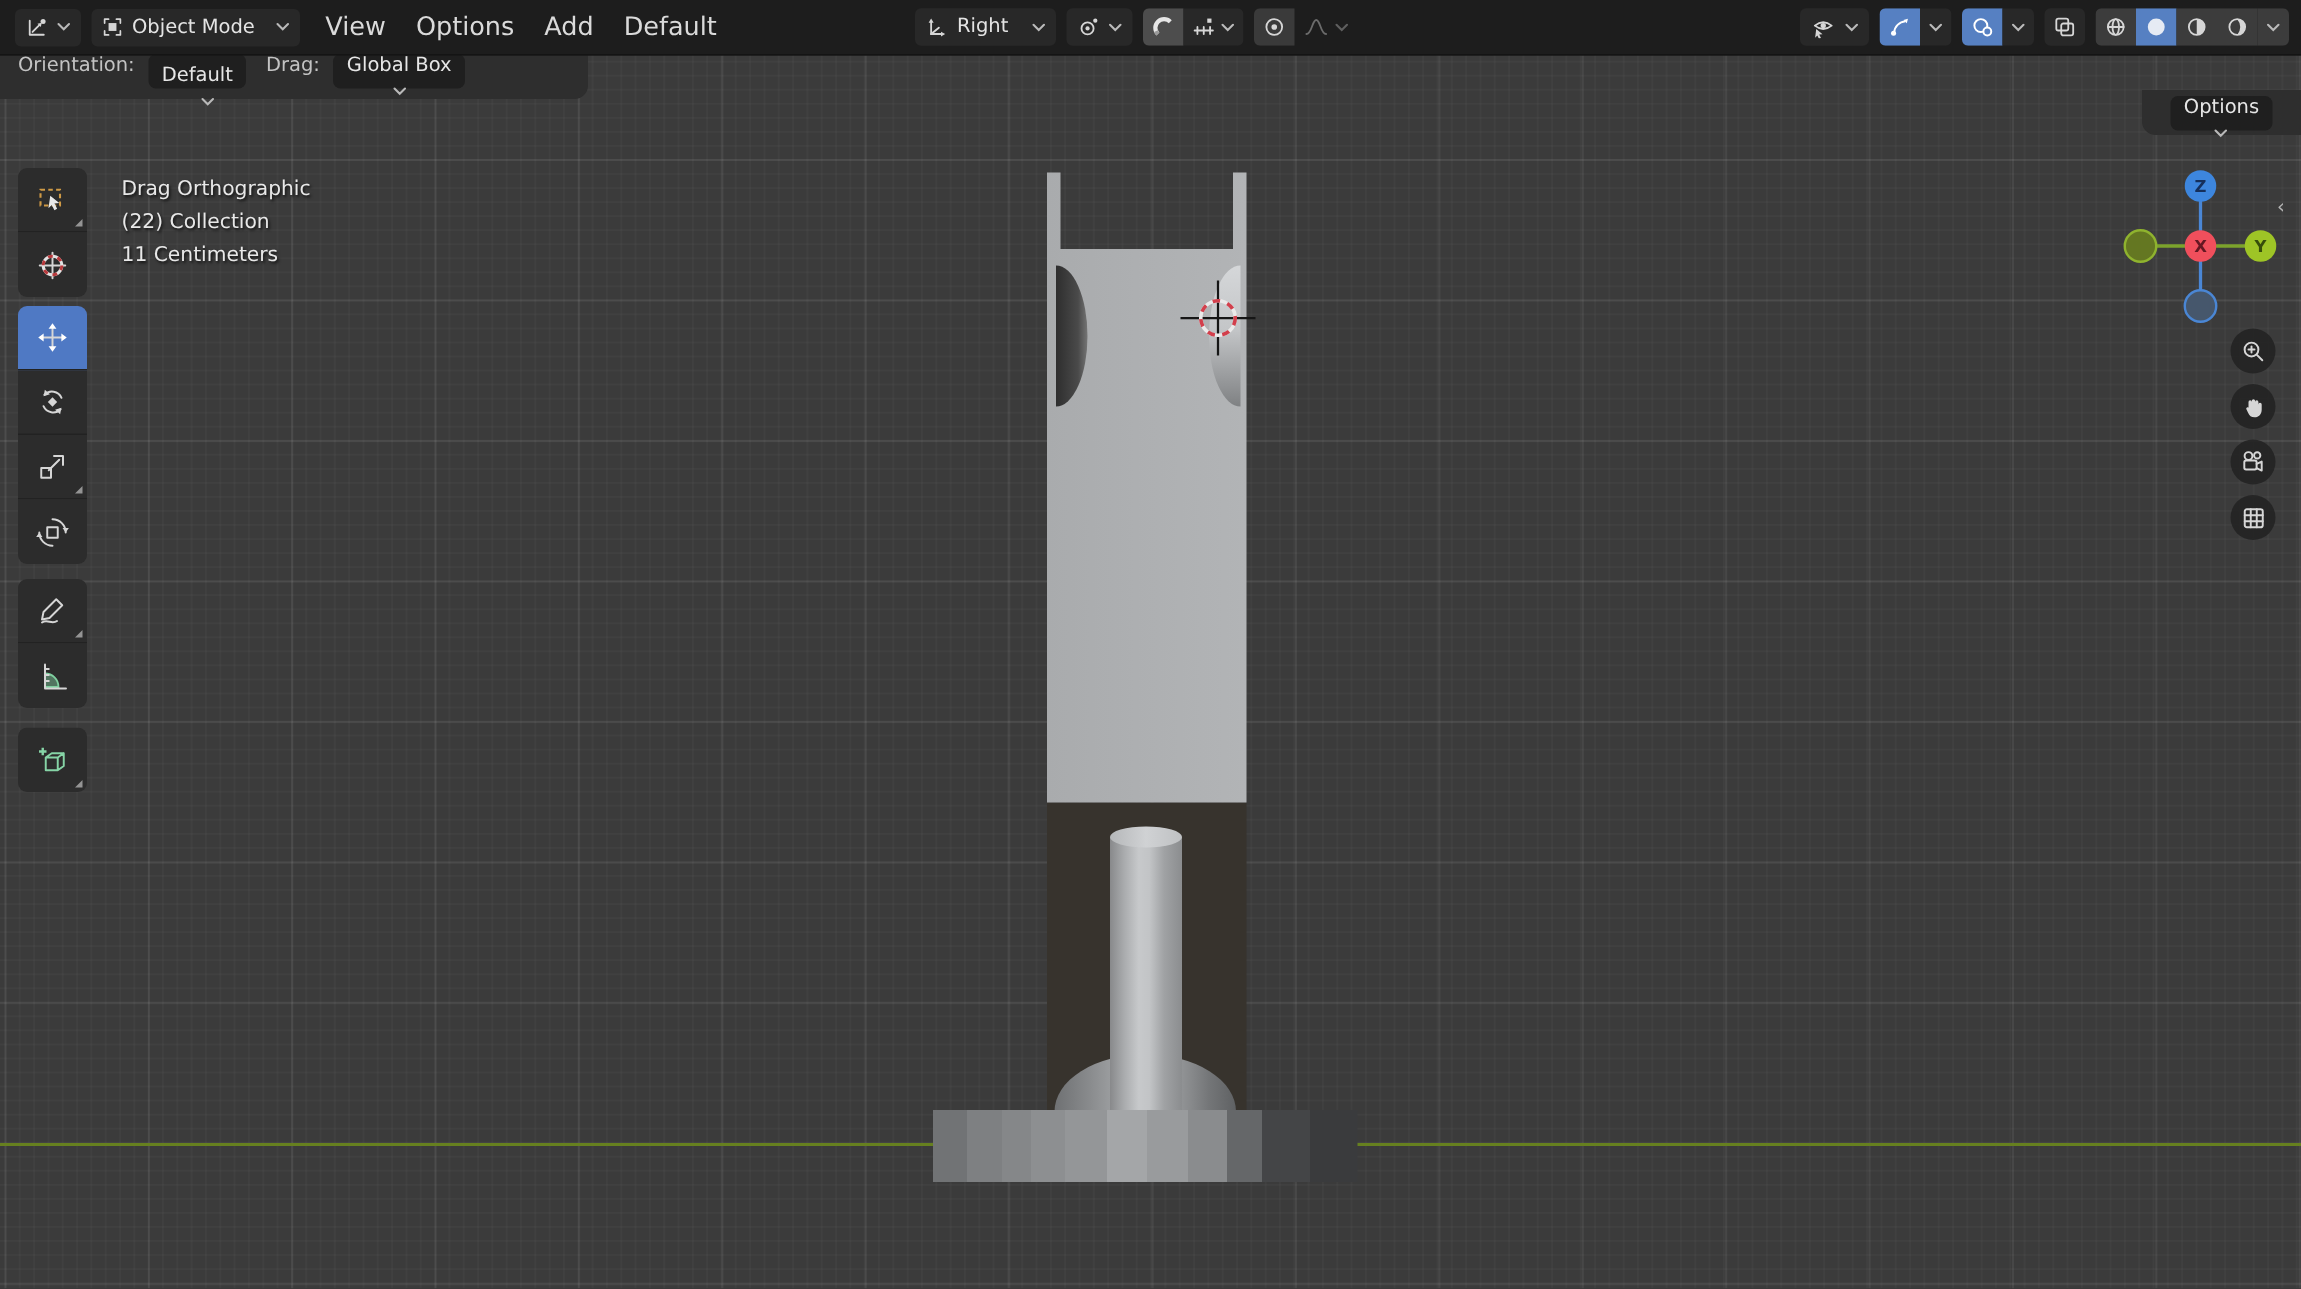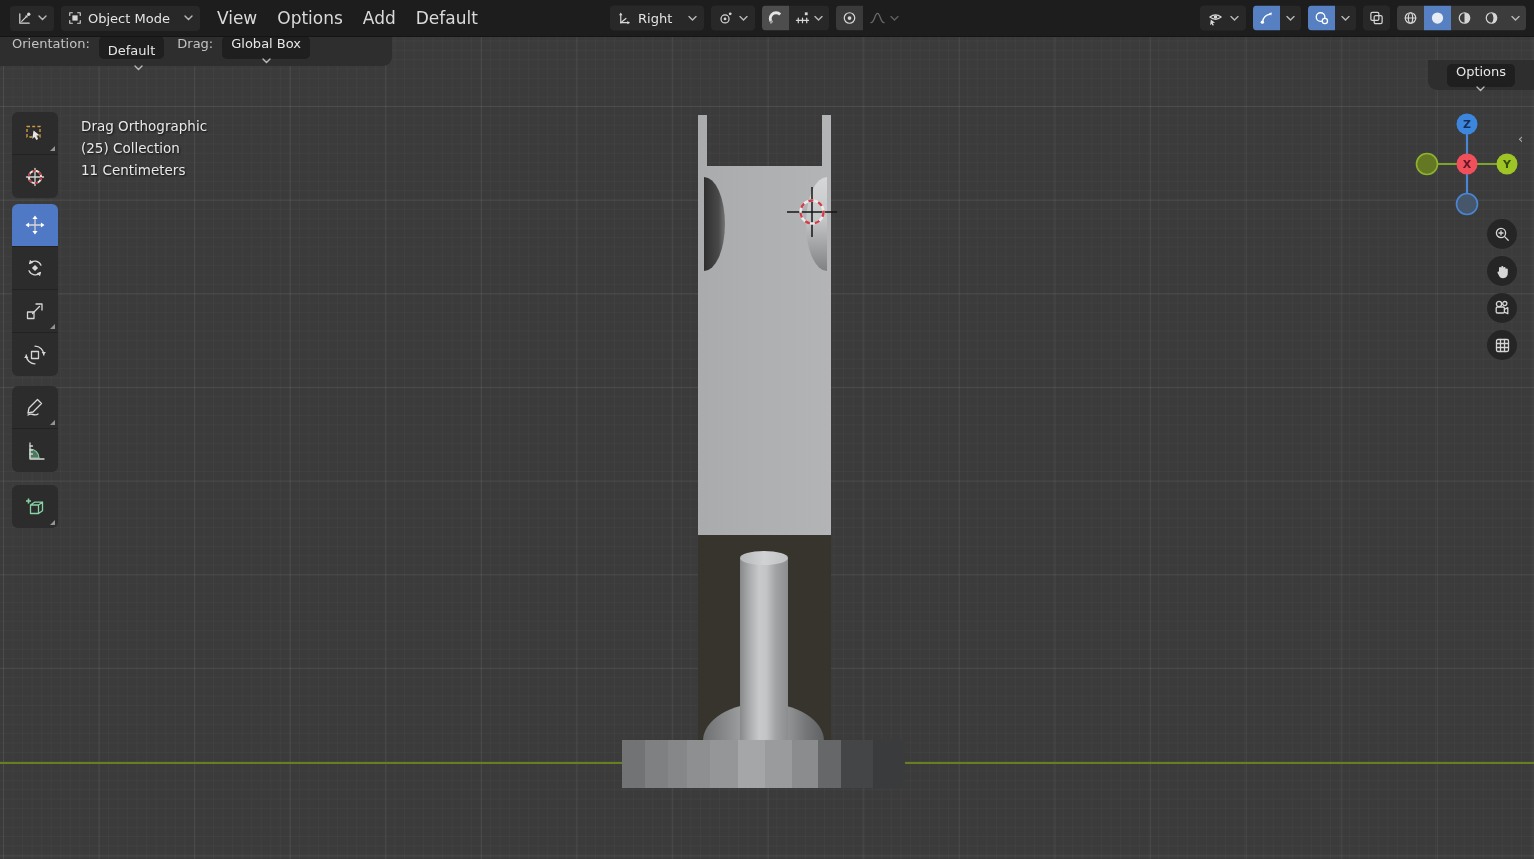--- a/index.html
+++ b/index.html
@@ -147,21 +147,21 @@
       <g>
         <line x1="787" y1="212" x2="837" y2="212" stroke="#161616" stroke-width="1.5"></line>
         <line x1="812" y1="187" x2="812" y2="237" stroke="#161616" stroke-width="1.5"></line>
         <circle cx="812" cy="212" r="11.5" fill="none" stroke="#eaeaea" stroke-width="2.4"></circle>
         <circle cx="812" cy="212" r="11.5" fill="none" stroke="#d23f4c" stroke-width="2.4" stroke-dasharray="5 5.05"></circle>
       </g>
     </svg>
 
     <div class="vp-text">
       <div>Drag Orthographic</div>
-      <div>(25) Collection</div>
+      <div>(22) Collection</div>
       <div>11 Centimeters</div>
     </div>
 
     <svg class="nav-gizmo" width="112" height="112" viewBox="0 0 112 112">
       <line x1="16" y1="56" x2="96" y2="56" stroke="#7ca32c" stroke-width="2.2"></line>
       <line x1="56" y1="16" x2="56" y2="96" stroke="#4a86d4" stroke-width="2.2"></line>
       <circle cx="16" cy="56" r="10.5" fill="#647722" stroke="#8fb32e" stroke-width="1.6"></circle>
       <circle cx="56" cy="96" r="10.5" fill="#46576c" stroke="#4a86d4" stroke-width="1.6"></circle>
       <g>
         <circle cx="56" cy="16" r="10.5" fill="#3d86de"></circle>

